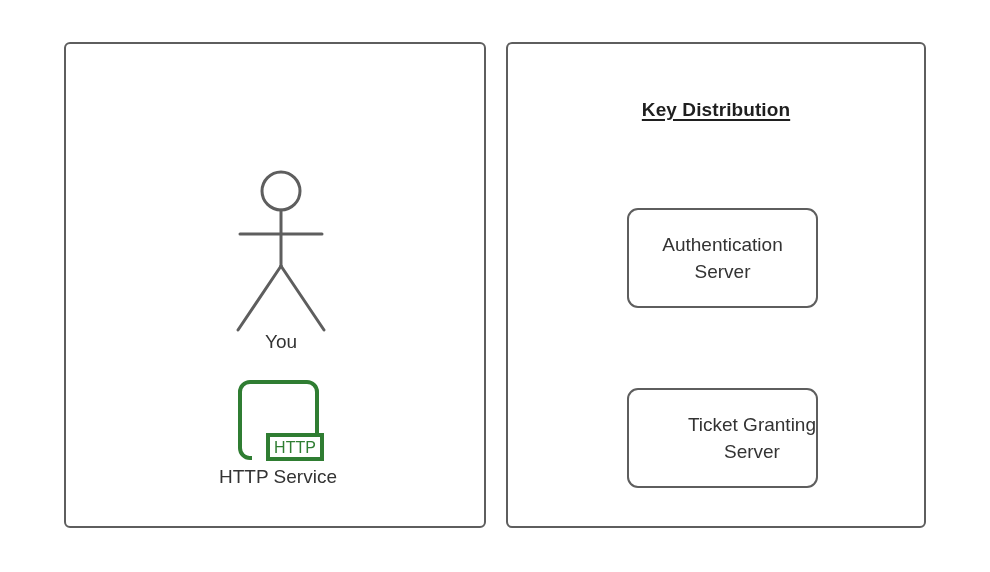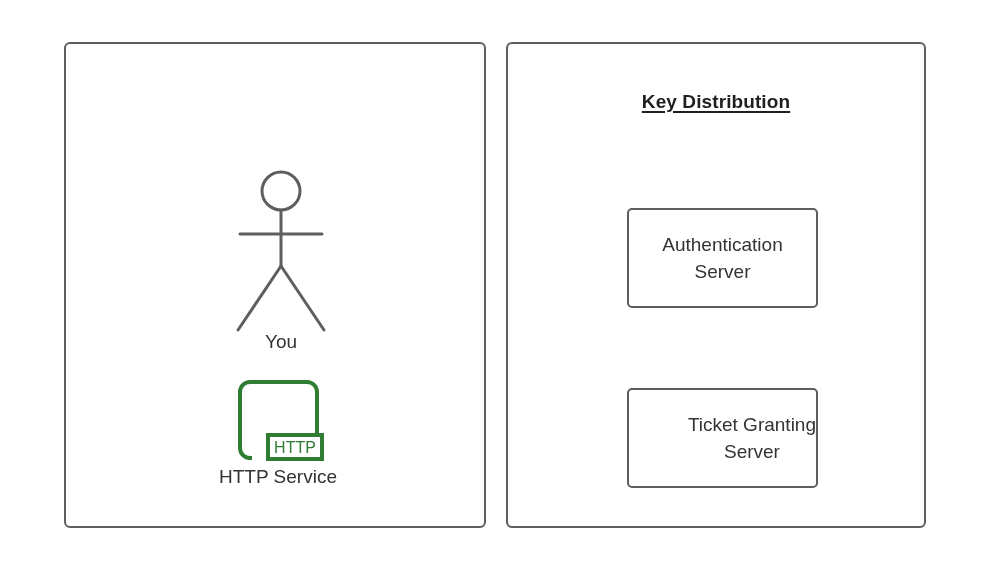--- a/index.html
+++ b/index.html
@@ -57,29 +57,29 @@
     color: #1f1f1f;
     line-height: 27px;
     letter-spacing: 0.1px;
   }
   .panel-title span {
     text-decoration: underline;
     text-underline-offset: 3px;
     text-decoration-thickness: 2px;
   }
   #title-client { top: 58px; }
-  #title-kdc    { top: 44px; }
+  #title-kdc    { top: 52px; }
 
   
   .server-box {
     position: absolute;
     box-sizing: border-box;
     background: #ffffff;
     border: 2px solid #5e5e5e;
-    border-radius: 5px;
+    border-radius: 11px;
     display: flex;
     align-items: center;
     justify-content: center;
     text-align: center;
     font-size: 19px;
     color: #333333;
     line-height: 27px;
   }
   #box-auth {
     left: 119px;

